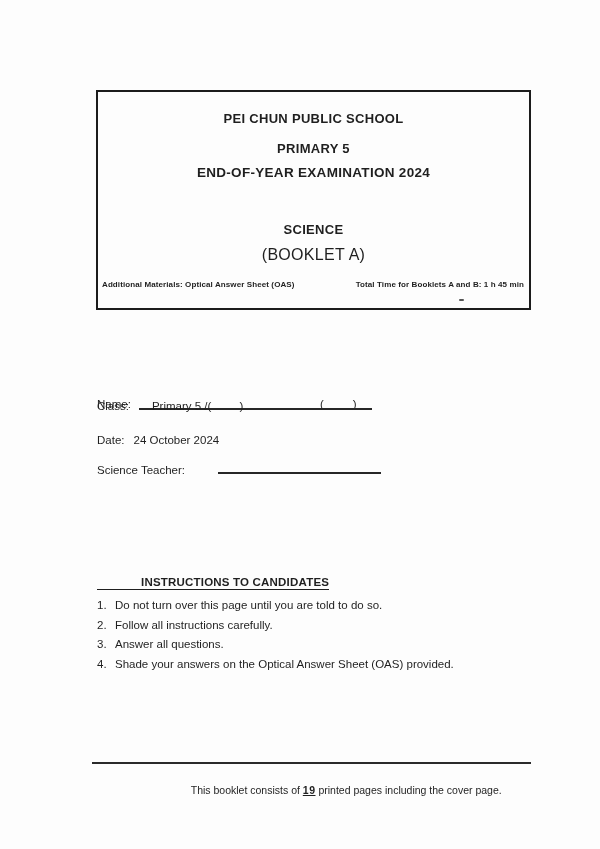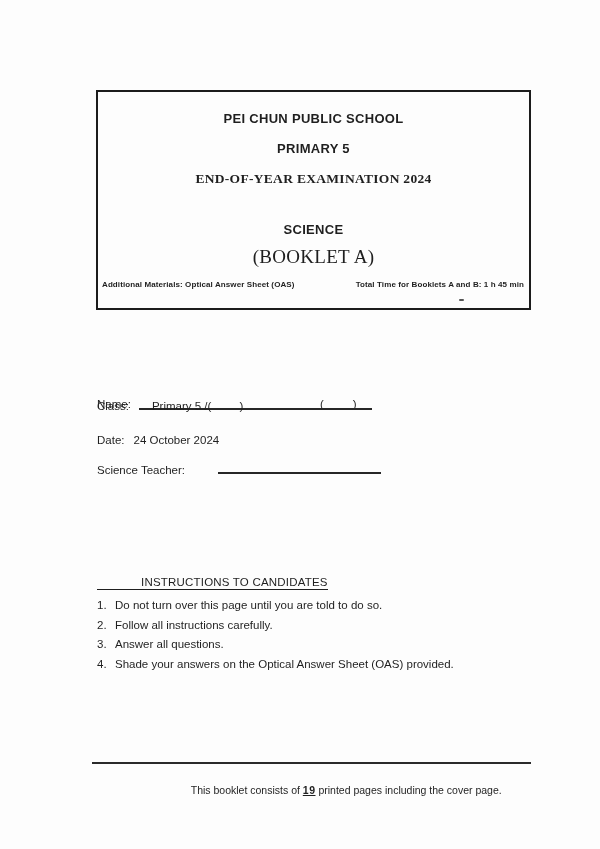--- a/index.html
+++ b/index.html
@@ -25,23 +25,23 @@
   }
   .hline {
     position: absolute; left: 0; width: 100%;
     text-align: center;
     font-weight: bold;
     letter-spacing: 0.3px;
     white-space: pre;
   }
   .hl-school  { top: 19px;  font-size: 13px; }
   .hl-level   { top: 49px;  font-size: 13px; }
-  .hl-exam    { top: 79px;  font-size: 13.5px; font-family: Liberation Serif, serif; }
+  .hl-exam    { top: 73px;  font-size: 13.5px; }
   .hl-subject { top: 130px; font-size: 13px; }
-  .hl-booklet { top: 154px; font-size: 19px; font-weight: normal; font-family: Liberation Serif, serif; }
+  .hl-booklet { top: 154px; font-size: 16px; font-weight: normal; }
   .box-bottom-row {
     position: absolute; left: 0; top: 188px; width: 100%;
     display: flex; justify-content: space-between; align-items: baseline;
     padding: 0 5px 0 4px;
     font-size: 8px; font-weight: bold; letter-spacing: 0.1px;
   }
   .box-bottom-row span { white-space: pre; }
   .artifact-dash {
     position: absolute; left: 361px; top: 207px;
     width: 5px; height: 2px; background: #555; border-radius: 1px;
@@ -68,21 +68,21 @@
   .class-line   { width: 110px; margin-left: 5px; }
   .teacher-line { width: 163px; margin-left: 6px; }
   .paren-open  { margin-left: 13px; }
   .paren-close { margin-left: 29px; }
   .class-paren-close { margin-left: 14px; }
   .label-gap { margin-left: 9px; }
 
   
   .instructions-heading {
     position: absolute; left: 97px; top: 576px;
-    font-size: 11.5px; font-weight: normal;
+    font-size: 11.5px; font-weight: bold;
     letter-spacing: 0.2px;
     border-bottom: 1.5px solid #1f1f1f;
     padding-bottom: 1px;
     padding-left: 44px;
   }
   .instr-item {
     position: absolute; left: 97px;
     display: flex;
     font-size: 11.5px;
     white-space: pre;

